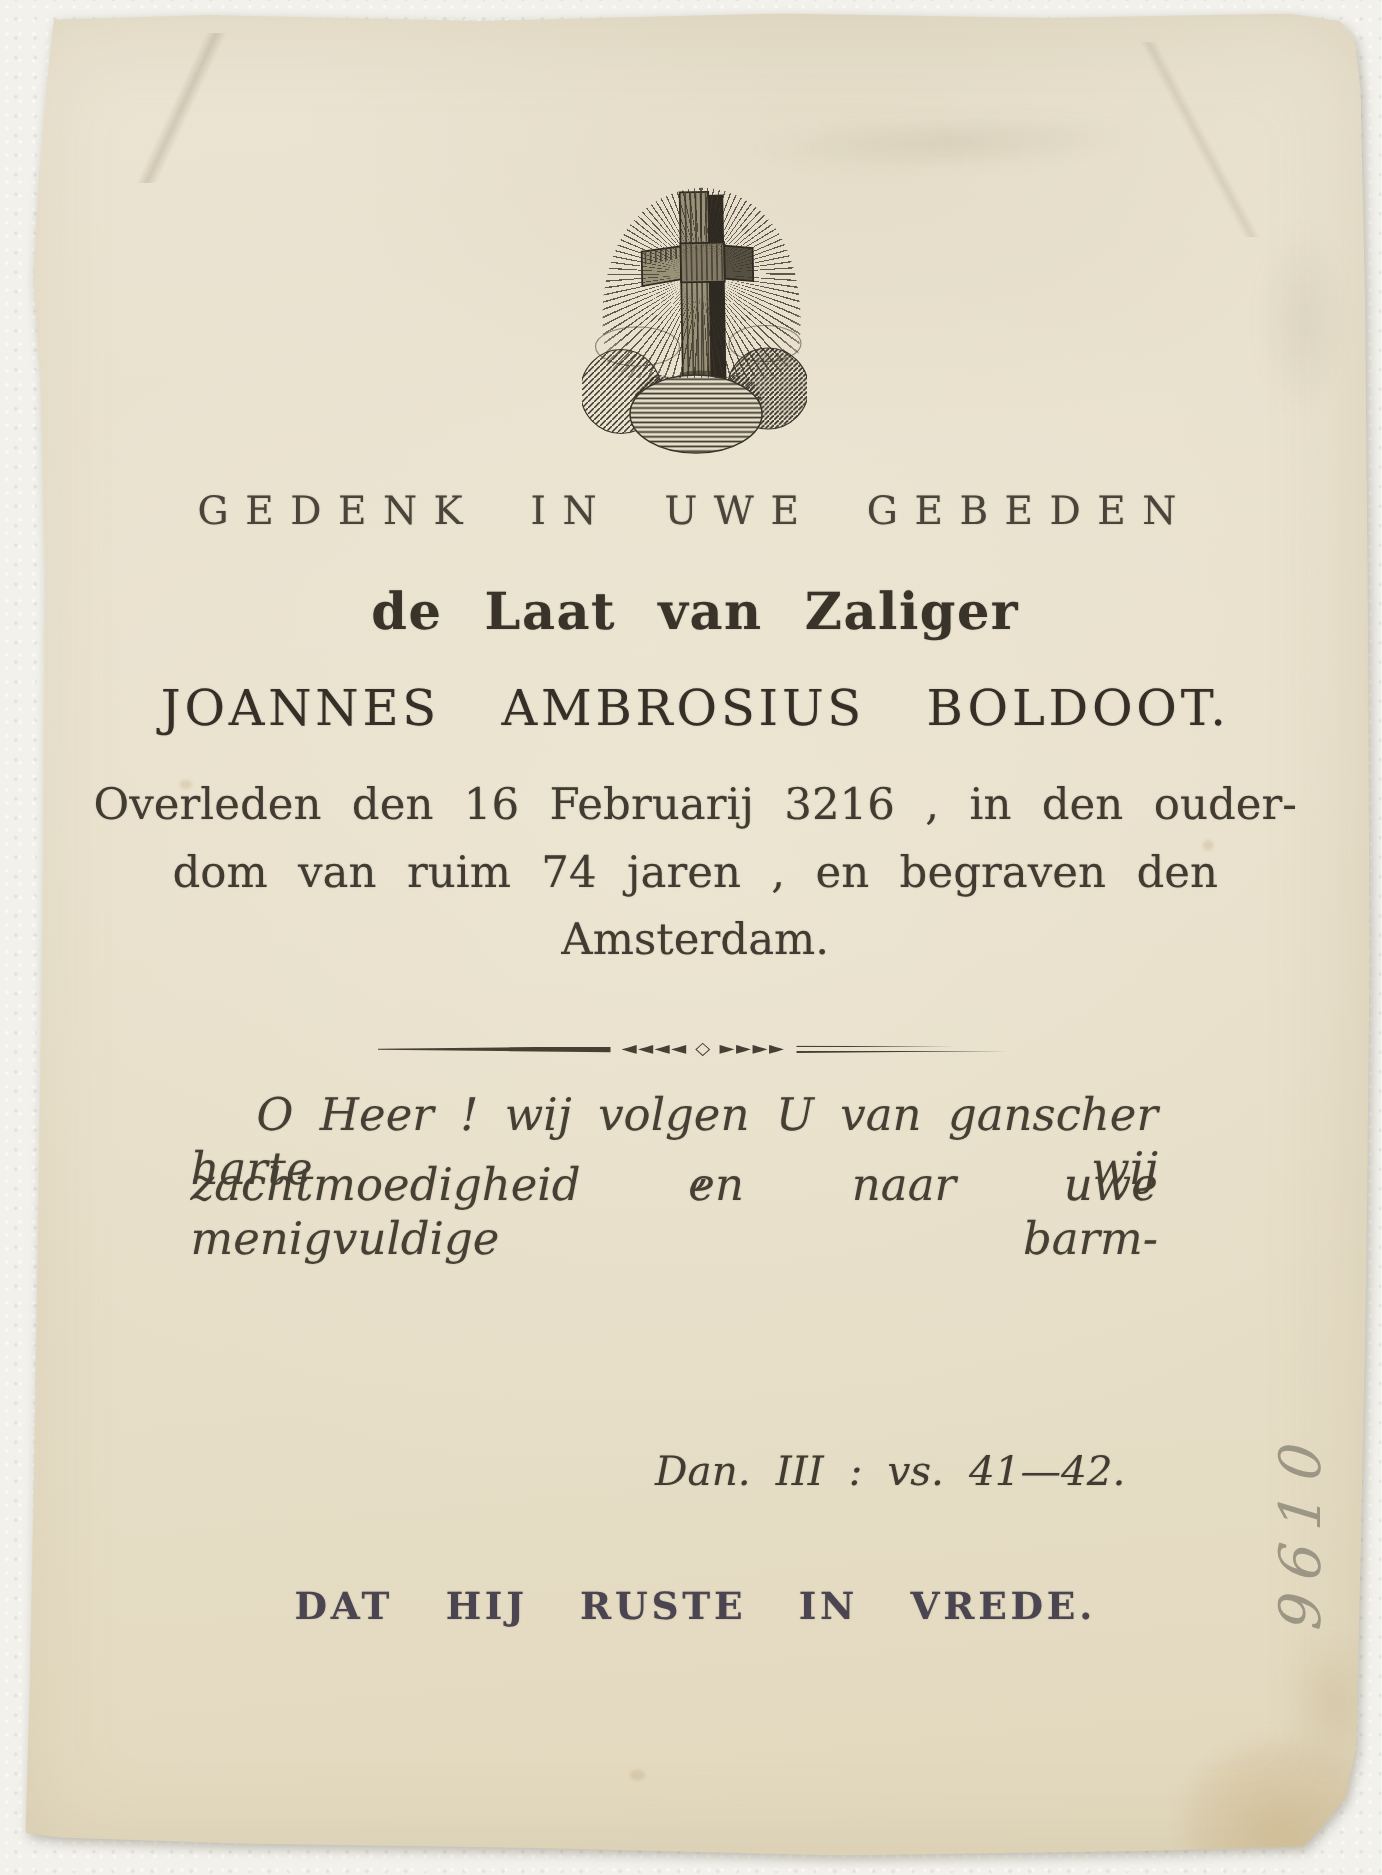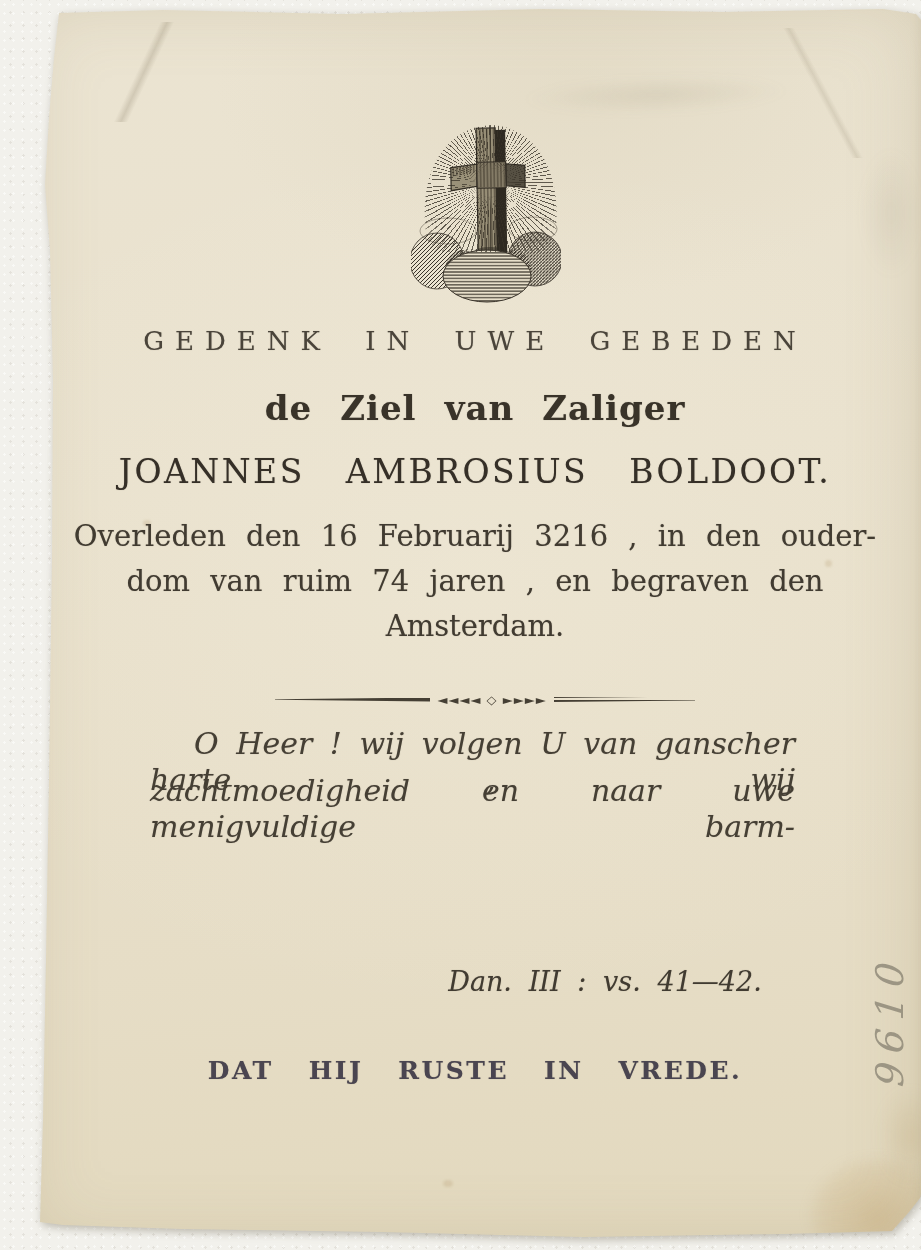--- a/index.html
+++ b/index.html
@@ -10,21 +10,21 @@
   
   .photo{
     position:relative;width:921px;height:1250px;
     background-color:#f2f1ec;
     background-image:
       radial-gradient(rgba(255,255,255,.55) 1px, transparent 1.4px),
       radial-gradient(rgba(205,202,192,.38) 1px, transparent 1.3px);
     background-size:9px 9px,13px 13px;
     background-position:0 0,4px 6px;
   }
-  .card-shadow{position:absolute;inset:0;filter:drop-shadow(2px 3px 4px rgba(100,92,72,.38));margin-left:23px;}
+  .card-shadow{position:absolute;inset:0;filter:drop-shadow(2px 3px 4px rgba(100,92,72,.38));}
   
   .card{
     position:absolute;inset:0;
     background-image:
       radial-gradient(13px 17px at 7px 9px, rgba(120,105,75,.05) 1px, transparent 1.4px),
       radial-gradient(ellipse 520px 300px at 62% 7%, rgba(214,204,178,.30), transparent 70%),
       radial-gradient(ellipse 760px 560px at 50% 46%, rgba(246,241,226,.28), transparent 78%),
       linear-gradient(175deg,#ebe4d2 0%, #e9e1cd 38%, #e6ddc6 74%, #e2d8bd 100%);
     clip-path:polygon(
       36px 13px,140px 10px,320px 14px,520px 9px,700px 12px,860px 9px,
@@ -146,21 +146,21 @@
             <rect x="67" y="43" width="27" height="24" fill="url(#vlines)"></rect>
           </g>
           <ellipse cx="79" cy="132" rx="16" ry="5" fill="#2e2921" opacity=".55"></ellipse>
 
           <ellipse cx="76" cy="156" rx="44" ry="26" fill="#e7dfca"></ellipse>
           <ellipse cx="76" cy="156" rx="44" ry="26" fill="url(#hlines)" stroke="#3a342b" stroke-width="1"></ellipse>
         </svg>
       </div>
 
       <div class="txt invocation">GEDENK IN UWE GEBEDEN</div>
-      <div class="txt dedication">de Ziel van Zaliger</div>
+      <div class="txt dedication">de Laat van Zaliger</div>
       <div class="txt deceased">JOANNES AMBROSIUS BOLDOOT.</div>
 
       <div class="txt obituary">
         <div class="obit-line">Overleden den 16 Februarij 3216 , in den ouder-</div>
         <div class="obit-line">dom van ruim 74 jaren ,  en begraven den</div>
         <div class="obit-line">Amsterdam.</div>
       </div>
 
       <div class="divider">
         <div class="div-line-l"></div>

